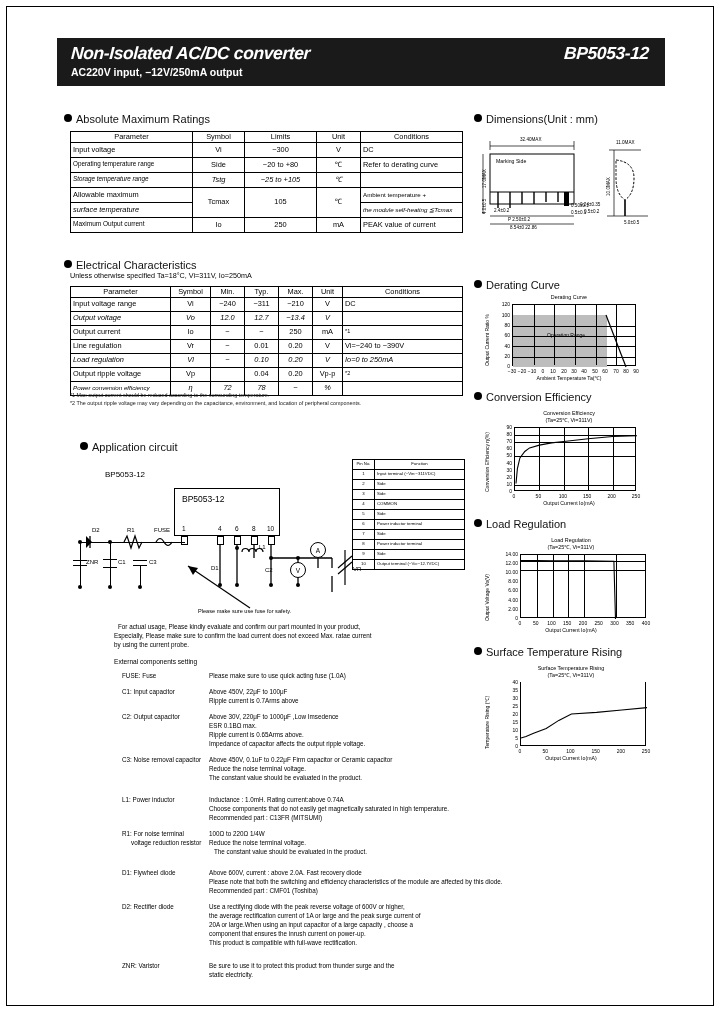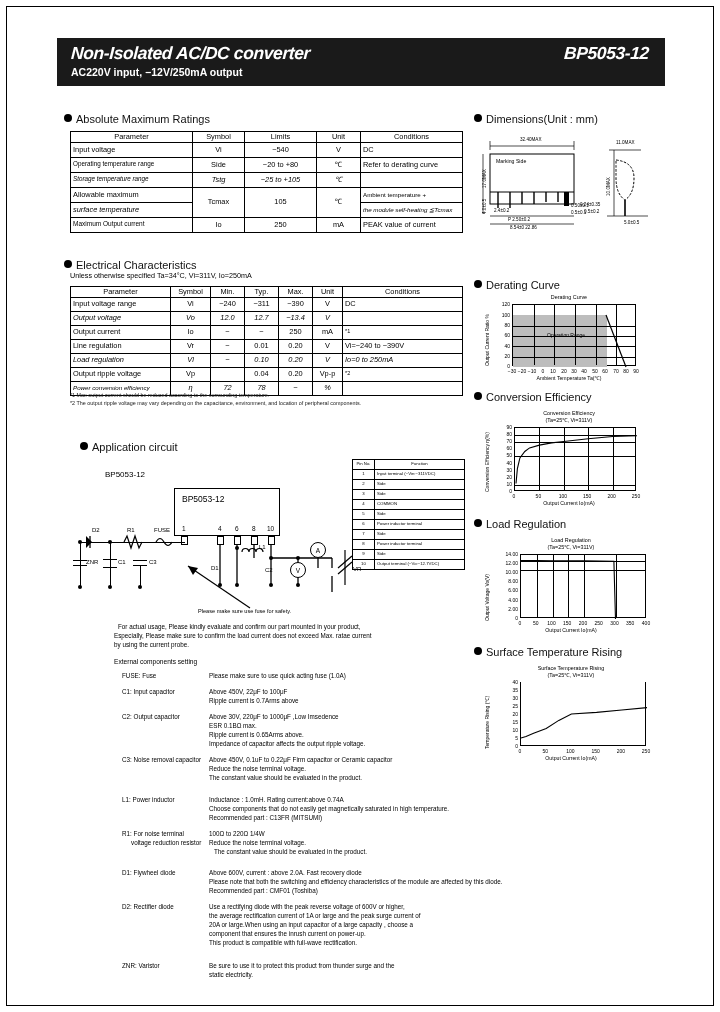--- a/index.html
+++ b/index.html
@@ -129,21 +129,21 @@
         <tr>
       <th class="c">Parameter</th>
       <th class="c">Symbol</th>
       <th class="c">Limits</th>
       <th class="c">Unit</th>
       <th class="c">Conditions</th>
     </tr>
     <tr>
       <td class="l">Input voltage</td>
       <td class="c">Vi</td>
-      <td class="c">−540</td>
+      <td class="c">−300</td>
       <td class="c">V</td>
       <td class="l">DC</td>
     </tr>
     <tr class="nb-bot">
       <td class="l" style="font-size:6.3px">Operating temperature range</td>
       <td class="c">Side</td>
       <td class="c">−20 to +80</td>
       <td class="c">℃</td>
       <td class="l">Refer to derating curve</td>
     </tr>
@@ -171,21 +171,21 @@
       <td class="c">250</td>
       <td class="c">mA</td>
       <td class="l">PEAK value of current</td>
     </tr>
   </tbody>
     </table>
 
   <div class="sec-head" style="left:64px;top:258px;">
     <span class="bullet"></span><span class="txt">Electrical Characteristics</span>
   </div>
-  <div class="ec-note">Unless otherwise specified Ta=34°C, Vi=311V, Io=250mA</div>
+  <div class="ec-note">Unless otherwise specified Ta=18°C, Vi=311V, Io=250mA</div>
   <table class="dt ec">
     <colgroup>
         <col style="width:100px">
         <col style="width:40px">
         <col style="width:34px">
         <col style="width:34px">
         <col style="width:34px">
         <col style="width:30px">
         <col style="width:120px">
       </colgroup>
@@ -197,21 +197,21 @@
       <th class="c">Typ.</th>
       <th class="c">Max.</th>
       <th class="c">Unit</th>
       <th class="c">Conditions</th>
     </tr>
     <tr class="nb-bot">
       <td class="l">Input voltage range</td>
       <td class="c">Vi</td>
       <td class="c">−240</td>
       <td class="c">−311</td>
-      <td class="c">−390</td>
+      <td class="c">−210</td>
       <td class="c">V</td>
       <td class="l">DC</td>
     </tr>
     <tr class="nb-top">
       <td class="l">Output voltage</td>
       <td class="c">Vo</td>
       <td class="c">12.0</td>
       <td class="c">12.7</td>
       <td class="c">−13.4</td>
       <td class="c">V</td>

